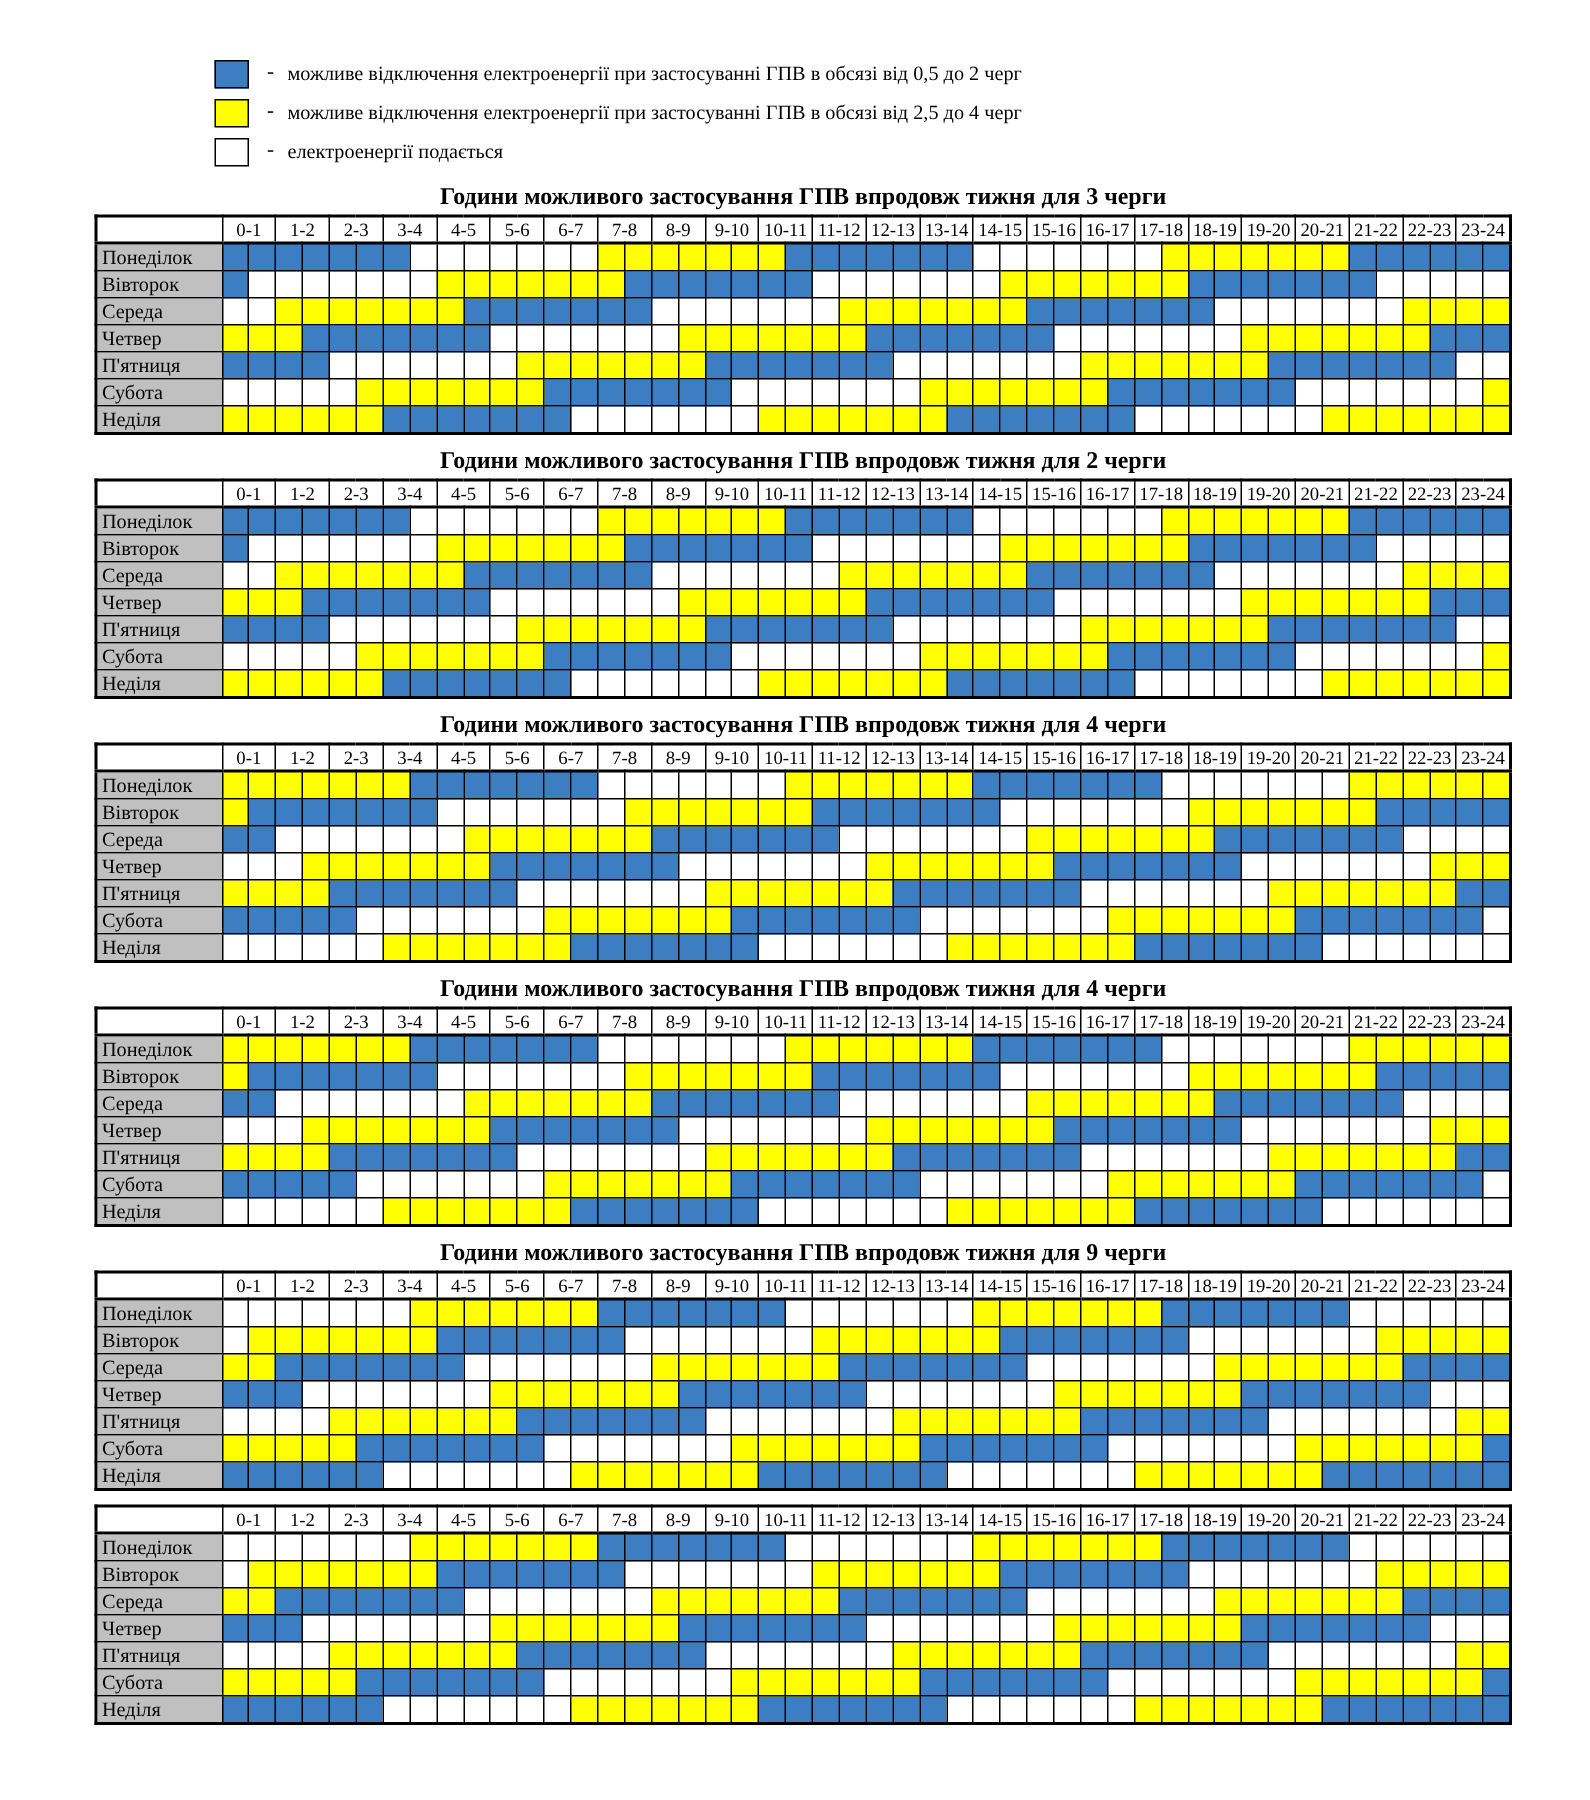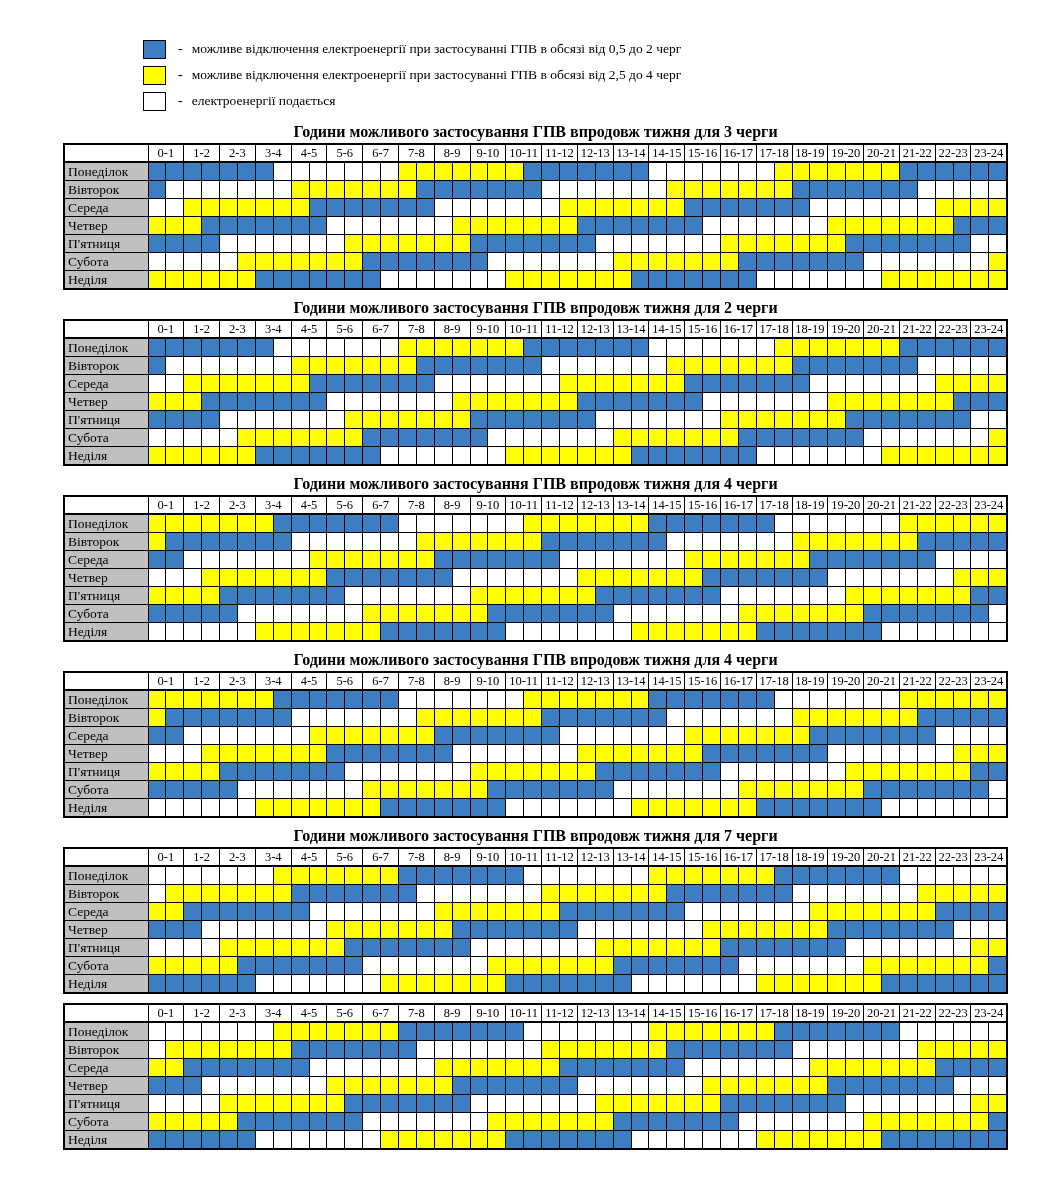--- a/index.html
+++ b/index.html
@@ -1883,21 +1883,21 @@
               <td class="slot" style="background: rgb(255, 255, 255);"></td>
               <td class="slot" style="background: rgb(255, 255, 255);"></td>
               <td class="slot" style="background: rgb(255, 255, 255);"></td>
               <td class="slot" style="background: rgb(255, 255, 255);"></td>
               <td class="slot" style="background: rgb(255, 255, 255);"></td>
             </tr>
           </tbody>
         </table>
       </section>
       <section class="sched">
-        <div class="table-title">Години можливого застосування ГПВ впродовж тижня для 7 черги</div>
+        <div class="table-title">Години можливого застосування ГПВ впродовж тижня для 9 черги</div>
         <table class="schedule">
           <colgroup>
             <col style="width: 84px;">
             <col>
             <col>
             <col>
             <col>
             <col>
             <col>
             <col>

